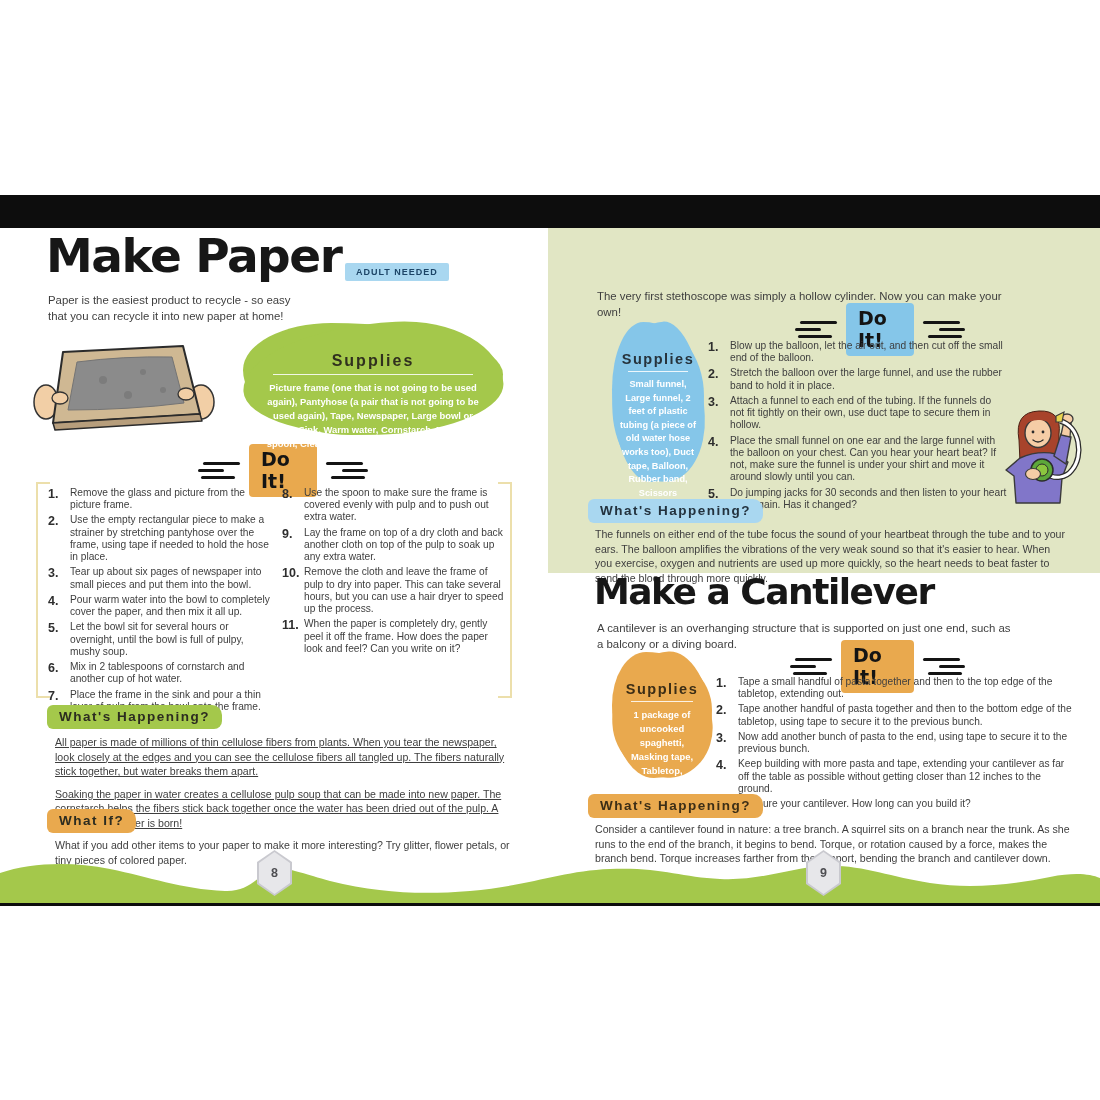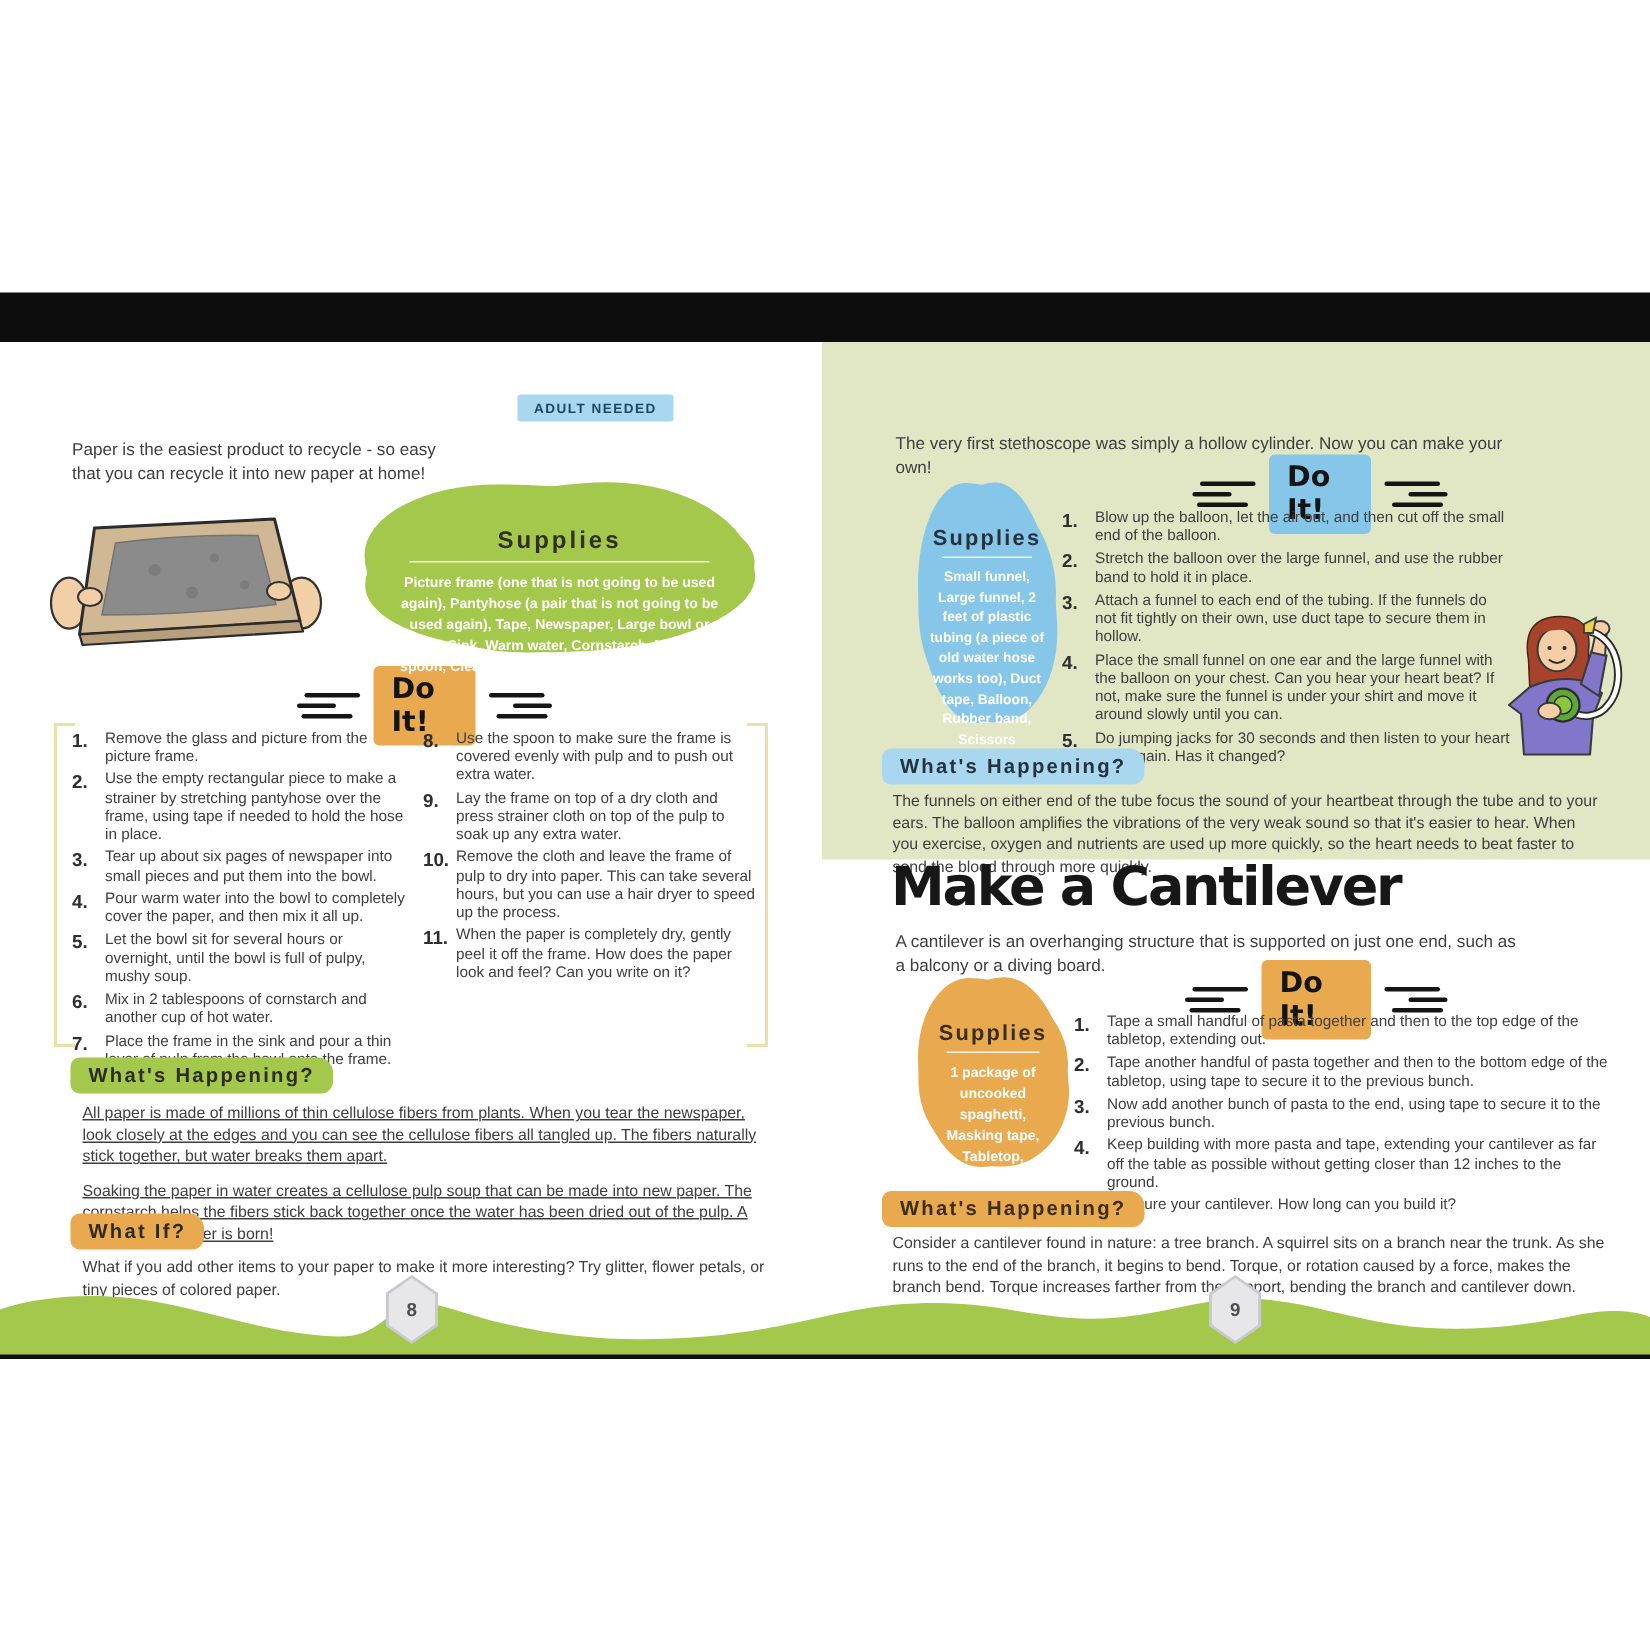--- a/index.html
+++ b/index.html
@@ -91,20 +91,21 @@
 </style>
 </head>
 <body>
 
 <div id="canvas">
 
   <div class="abs top-bar"></div>
 
   <div class="abs green-bg"></div>
 
+  <div class="abs big-title" style="left:46px; top:232px; font-size:47px;">Make Paper</div>
 
   <div class="abs adult-badge" style="left:345px; top:263px;">ADULT NEEDED</div>
 
   <div class="abs intro" style="left:48px; top:292px; width:258px;">Paper is the easiest product to recycle - so easy that you can recycle it into new paper at home!</div>
 
   <svg class="abs" style="left:33px; top:340px;" width="182" height="94" viewBox="0 0 182 94">
     <ellipse cx="13" cy="62" rx="12" ry="17" fill="#f2cfa6" stroke="#333" stroke-width="1.5"></ellipse>
     <ellipse cx="168" cy="62" rx="13" ry="17" fill="#f2cfa6" stroke="#333" stroke-width="1.5"></ellipse>
     <polygon points="30,12 150,6 167,74 20,83" fill="#cfb893" stroke="#2b2b2b" stroke-width="2" stroke-linejoin="round"></polygon>
     <polygon points="20,83 167,74 169,81 22,90" fill="#b79e7c" stroke="#2b2b2b" stroke-width="1.5" stroke-linejoin="round"></polygon>
@@ -181,21 +182,21 @@
     </div>
   <div class="abs steps" style="left:282px; top:487px; width:224px;">
 
       <div class="step">
         <span class="sn">8.</span>
         <span class="st">Use the spoon to make sure the frame is covered evenly with pulp and to push out extra water.</span>
       </div>
 
       <div class="step">
         <span class="sn">9.</span>
-        <span class="st">Lay the frame on top of a dry cloth and press strainer cloth on top of the pulp to soak up any extra water.</span>
+        <span class="st">Lay the frame on top of a dry cloth and back another cloth on top of the pulp to soak up any extra water.</span>
       </div>
 
       <div class="step">
         <span class="sn">10.</span>
         <span class="st">Remove the cloth and leave the frame of pulp to dry into paper. This can take several hours, but you can use a hair dryer to speed up the process.</span>
       </div>
 
       <div class="step">
         <span class="sn">11.</span>
         <span class="st">When the paper is completely dry, gently peel it off the frame. How does the paper look and feel? Can you write on it?</span>

